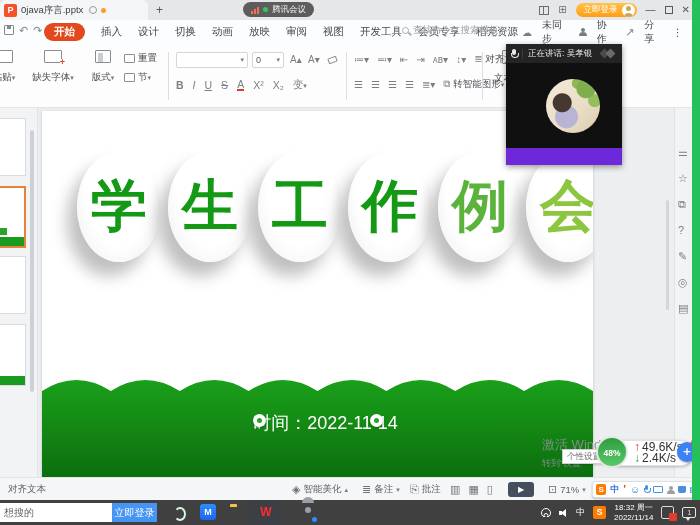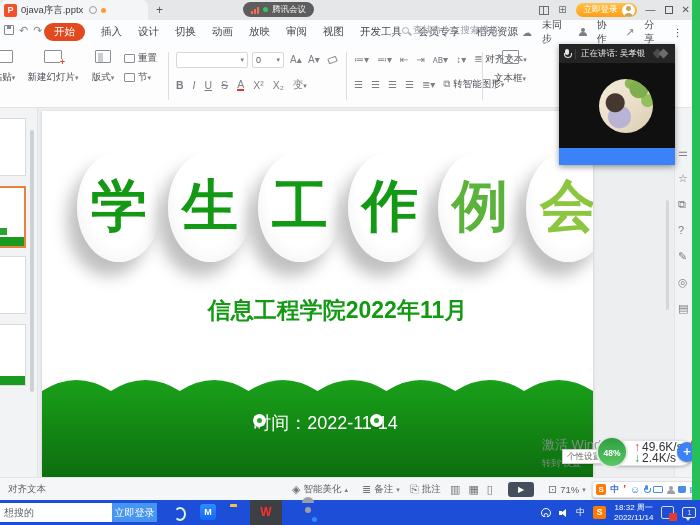--- a/index.html
+++ b/index.html
@@ -36,21 +36,21 @@
   .maxbox{width:8px;height:8px;border:1px solid #55585d;}
 
   
   .tabsrow{position:absolute;left:0;top:20px;width:700px;height:24px;background:#fcfdfe;z-index:9;}
   .quick{position:absolute;left:4px;top:4px;display:flex;align-items:center;gap:5px;color:#7a7d83;}
   .save-ico{width:10px;height:10px;border:1px solid #85888e;border-radius:1px;position:relative;}
   .save-ico::before{content:"";position:absolute;top:0;left:2px;width:4px;height:3px;background:#85888e;}
   .uglyph{font-size:11px;line-height:12px;color:#85888e;}
   .tabs{position:absolute;left:44px;top:0;height:24px;display:flex;align-items:center;gap:16px;}
   .rtab{font-size:10.5px;color:#45484d;white-space:nowrap;}
-  .rtab.active{background:#e2491f;color:#fff;border-radius:10px;padding:2px 10px;font-weight:normal;}
+  .rtab.active{background:#e2491f;color:#fff;border-radius:10px;padding:2px 10px;font-weight:bold;}
   .cmd-search{position:absolute;left:402px;top:4px;display:flex;align-items:center;gap:4px;}
   .search-glyph{width:7px;height:7px;border:1.5px solid #a9acb2;border-radius:50%;position:relative;}
   .search-glyph::after{content:"";position:absolute;left:5px;top:5px;width:4px;height:1.5px;background:#a9acb2;transform:rotate(45deg);}
   .cmd-search span{font-size:9.5px;color:#9aa0a6;}
   .tabs-right{position:absolute;left:522px;top:0;height:24px;display:flex;align-items:center;gap:10px;color:#45484d;}
   .tabs-right .lbl{font-size:10px;}
   .cloud{font-size:10px;color:#7a7d83;}
   .person-ico{position:relative;width:8px;height:8px;color:#7a7d83;}
   .person-ico::before{content:"";position:absolute;top:0;left:2px;width:4px;height:4px;border-radius:50%;background:currentColor;}
   .person-ico::after{content:"";position:absolute;bottom:0;left:0;width:8px;height:4px;border-radius:4px 4px 0 0;background:currentColor;}
@@ -89,21 +89,21 @@
   .subtitle{position:absolute;left:20px;top:184px;width:551px;text-align:center;color:#149914;font-weight:bold;font-size:23px;line-height:31px;}
   .wave{position:absolute;left:0;top:256px;width:551px;height:110px;}
   .slide-date{position:absolute;left:8px;top:300px;width:551px;text-align:center;color:#fff;font-size:18px;z-index:3;}
   .cdot{position:absolute;width:13px;height:13px;border-radius:50%;background:#fff;box-shadow:0 1px 2px rgba(0,0,0,.3);z-index:4;}
   .cdot::before{content:"";position:absolute;left:4px;top:4px;width:5px;height:5px;border-radius:50%;background:#2aa32e;}
   .rightbar{position:absolute;left:674px;top:108px;width:19px;height:369px;background:#f2f3f5;border-left:1px solid #e2e4e6;}
   .rightbar .ric{position:absolute;left:3px;font-size:11px;color:#7d8187;}
   .rvsb{position:absolute;left:666px;top:200px;width:3px;height:110px;border-radius:2px;background:#d4d6d9;}
 
   
-  .meetpanel{position:absolute;left:559px;top:44px;width:116px;height:121px;background:#3b82f6;z-index:50;box-shadow:0 2px 6px rgba(0,0,0,.4);}
+  .meetpanel{position:absolute;left:506px;top:44px;width:116px;height:121px;background:#6d28d9;z-index:50;box-shadow:0 2px 6px rgba(0,0,0,.4);}
   .mp-head{height:19px;background:#242424;display:flex;align-items:center;gap:5px;padding:0 5px;}
   .mic-ico{position:relative;width:6px;height:10px;}
   .mic-ico::before{content:"";position:absolute;left:1px;top:0;width:4px;height:6px;border-radius:2px;background:#e8e8e8;}
   .mic-ico::after{content:"";position:absolute;left:0;top:4px;width:6px;height:4px;border:1px solid #e8e8e8;border-top:none;border-radius:0 0 5px 5px;}
   .mp-div{width:1px;height:10px;background:#3d3d3d;}
   .mp-head span{font-size:8.5px;color:#e8e8e8;white-space:nowrap;}
   .mp-logo{margin-left:auto;position:relative;width:16px;height:10px;}
   .mp-logo::before,.mp-logo::after{content:"";position:absolute;width:7px;height:7px;transform:rotate(45deg);}
   .mp-logo::before{left:0;top:1px;background:#4b4b4b;}
   .mp-logo::after{left:6px;top:1px;background:#6b6b6b;}
@@ -122,21 +122,21 @@
   .member-ico::after{content:"";position:absolute;bottom:1px;left:2px;width:8px;height:4px;border-radius:4px 4px 0 0;background:#fff;}
   .mp-name span{font-size:8.5px;color:#fff;}
 
   
   .statusbar{position:absolute;left:0;top:477px;width:700px;height:23px;background:#f5f6f8;border-top:1px solid #e3e4e6;z-index:9;}
   .sb-item{position:absolute;top:0;height:23px;display:flex;align-items:center;gap:3px;font-size:9.5px;color:#5c5f63;}
   .sb-glyph{font-size:11px;color:#6f7277;}
   .playbtn{position:absolute;left:508px;top:4px;width:26px;height:15px;background:#454e5c;border-radius:3px;color:#fff;font-size:8px;text-align:center;line-height:15px;}
 
   
-  .taskbar{position:absolute;left:0;top:500px;width:700px;height:25px;background:#1d4ed8;z-index:80;}
+  .taskbar{position:absolute;left:0;top:500px;width:700px;height:25px;background:#404040;z-index:80;}
   .tb-search{position:absolute;left:0;top:3px;width:112px;height:19px;border:none;background:#fff;font-size:10px;padding:0 4px;outline:none;}
   .tb-search::placeholder{color:#5f6368;}
   .tb-go{position:absolute;left:112px;top:3px;width:45px;height:19px;background:#4795f2;color:#fff;font-size:10px;text-align:center;line-height:19px;}
   .tb-app{position:absolute;top:4px;width:16px;height:16px;}
   .app-green{border-radius:50%;background:#0daf4e;position:relative;overflow:hidden;}
   .app-green::before{content:"";position:absolute;left:4px;top:3px;width:8px;height:10px;border-radius:50%;border:2px solid #d7f5e3;border-left-color:transparent;}
   .app-meet{border-radius:3px;background:linear-gradient(#2d8cff,#1868f0);color:#fff;font-size:9px;font-weight:bold;text-align:center;line-height:16px;}
   .app-folder{top:7px;width:16px;height:11px;background:#f6c14a;border-radius:1px;position:relative;}
   .app-folder::before{content:"";position:absolute;left:0;top:-3px;width:7px;height:3px;background:#f6c14a;border-radius:1px 1px 0 0;}
   .wps-task{position:absolute;left:250px;top:0;width:32px;height:25px;background:#3c4045;}
@@ -260,21 +260,21 @@
 
   <div class="ribbon">
     <div class="bigbtn" style="left:-18px;width:44px;">
       <div class="slide-ico"></div>
       <span class="rb-lbl"><span>粘贴</span><span class="caret">▾</span></span>
     </div>
     <div class="bigbtn" style="left:24px;width:58px;">
       <div class="slide-ico">
           <span class="plus">+</span>
         </div>
-      <span class="rb-lbl"><span>新建幻灯片</span><span class="caret">▾</span></span>
+      <span class="rb-lbl"><span>缺失字体</span><span class="caret">▾</span></span>
     </div>
     <div class="bigbtn" style="left:86px;width:34px;">
       <div class="layout-ico"></div>
       <span class="rb-lbl"><span>版式</span><span class="caret">▾</span></span>
     </div>
     <div class="abs" style="left:124px;top:8px;">
       <div class="smallrow">
         <span class="box-ico ico"></span>
         <span class="rb-lbl">重置</span>
       </div>
@@ -359,21 +359,20 @@
         <span class="tc3">作</span>
       </div>
     <div class="oval" style="left:396px;">
         <span class="tc4">例</span>
       </div>
     <div class="oval" style="left:484px;">
         <span class="tc5">会</span>
       </div>
 
     <div class="subtitle">
-      <div>信息工程学院2022年11月</div>
     </div>
 
     <svg class="wave" viewBox="0 0 552 110" preserveAspectRatio="none">
       <defs>
         <linearGradient id="wg" x1="0" y1="0" x2="0" y2="1">
           <stop offset="0" stop-color="#1aa01a"></stop>
             <stop offset="1" stop-color="#0c6e0e"></stop>
         </linearGradient>
       </defs>
       <path d="M0,24 Q34.5,2 69,24 Q103.5,2 138,24 Q172.5,2 207,24 Q241.5,2 276,24 Q310.5,2 345,24 Q379.5,2 414,24 Q448.5,2 483,24 Q517.5,2 552,24 L552,110 L0,110 Z" fill="url(#wg)"></path>

